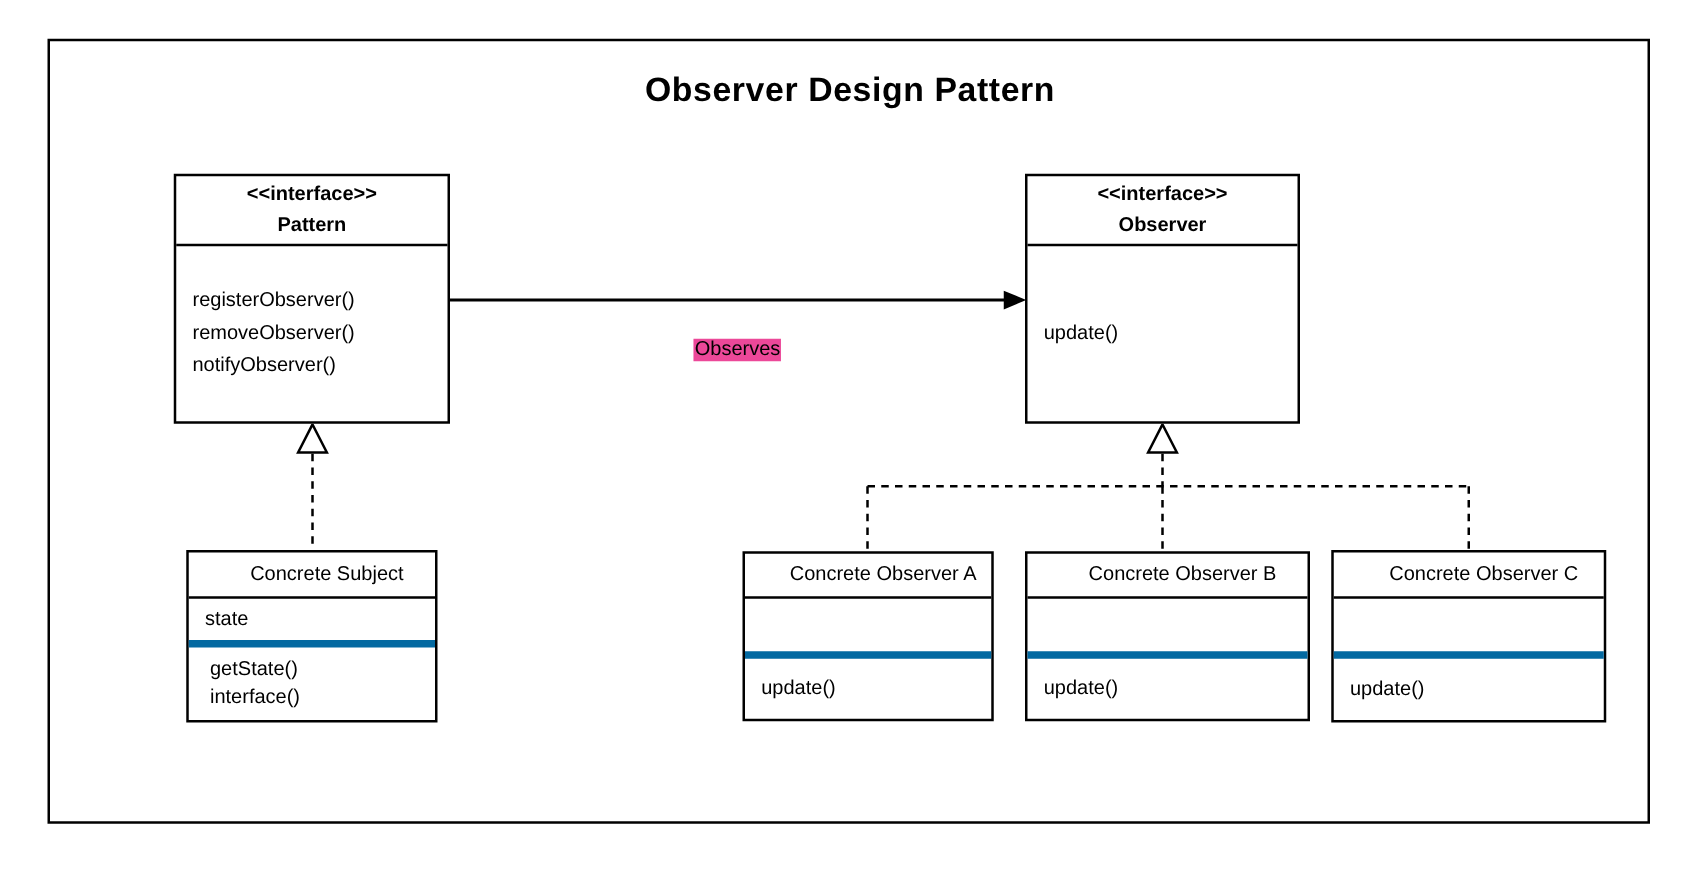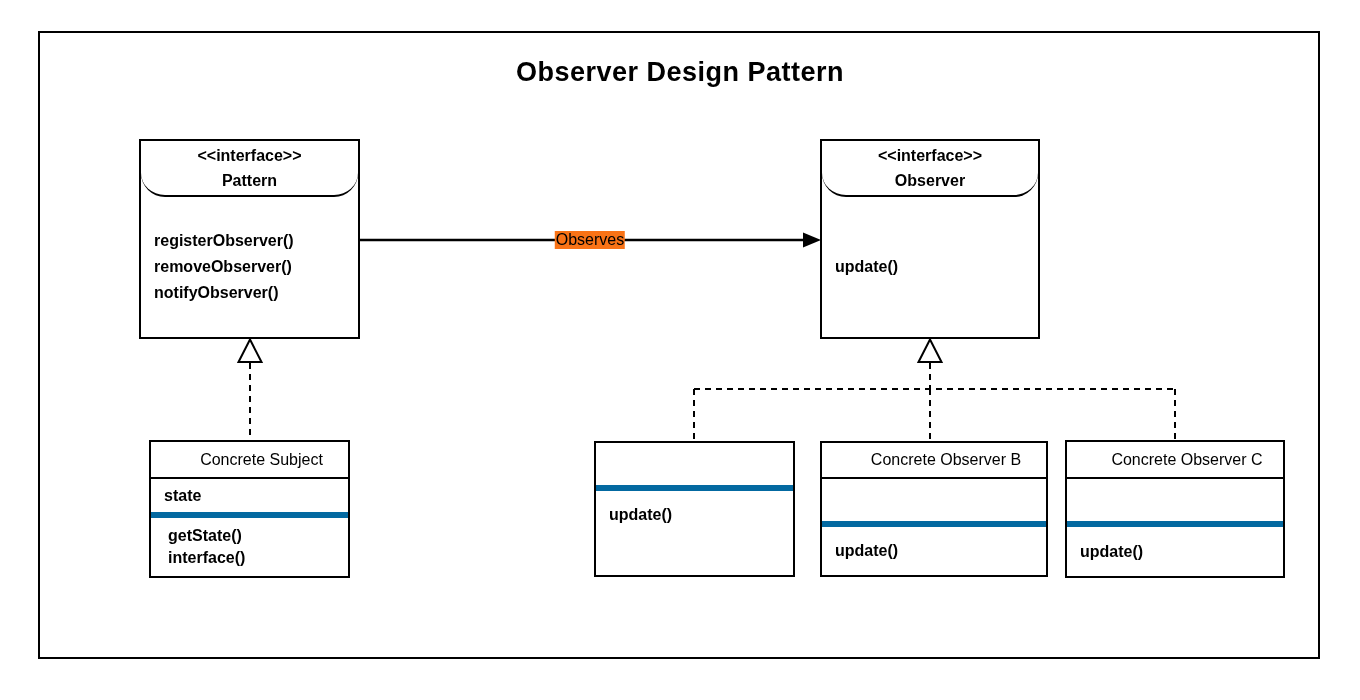--- a/index.html
+++ b/index.html
@@ -54,49 +54,48 @@
   .uml-head {
     border-bottom: 2px solid #000000;
     display: flex;
     flex-direction: column;
     align-items: center;
     justify-content: center;
     text-align: center;
     font-weight: bold;
     line-height: 25px;
     box-sizing: border-box;
-    border-radius: 24px;
   }
   .uml-title {
     display: flex;
     align-items: center;
     justify-content: center;
     text-align: center;
     border-bottom: 2px solid #000000;
     box-sizing: border-box;
     padding-left: 24px;
   }
   .uml-section {
     display: flex;
     flex-direction: column;
     justify-content: center;
     padding-left: 13px;
     line-height: 26px;
     box-sizing: border-box;
-    font-weight: bold;
   }
   .uml-section.tight { line-height: 22px; }
   .divided { border-bottom: 6px solid #0369a1; }
   .rel-label {
     position: absolute;
     transform: translate(-50%, -50%);
-    background: #f97316;
+    background: #ec4899;
     padding: 0 1px;
     font-size: 16px;
     line-height: 18px;
+    margin-top: 40px;
   }
 </style>
 </head>
 <body>
 
 <div class="canvas">
 
   <div class="frame"></div>
 
   <div class="diagram-title">Observer Design Pattern</div>
@@ -146,20 +145,21 @@
     <div class="uml-section divided" style="height:39px;">
       <div>state</div>
     </div>
     <div class="uml-section tight" style="height:58px;padding-left:17px;">
       <div>getState()</div>
       <div>interface()</div>
     </div>
   </div>
 
   <div class="uml-box" style="left:594px; top:441px; width:201px; height:136px;">
+    <div class="uml-title" style="height:36px;">Concrete Observer A</div>
     <div class="uml-section divided" style="height:48px;"></div>
     <div class="uml-section" style="height:48px;">
       <div>update()</div>
     </div>
   </div>
 
   <div class="uml-box" style="left:820px; top:441px; width:228px; height:136px;">
     <div class="uml-title" style="height:36px;">Concrete Observer B</div>
     <div class="uml-section divided" style="height:48px;"></div>
     <div class="uml-section" style="height:48px;">

